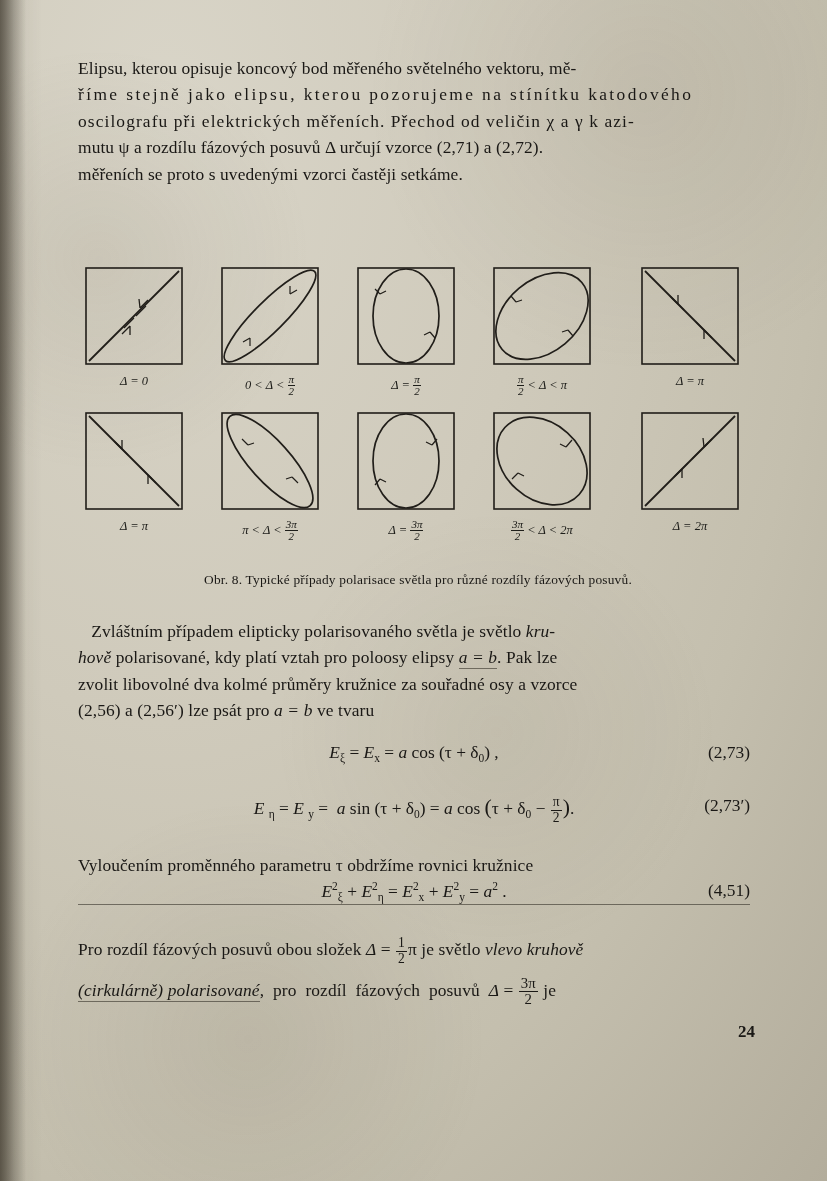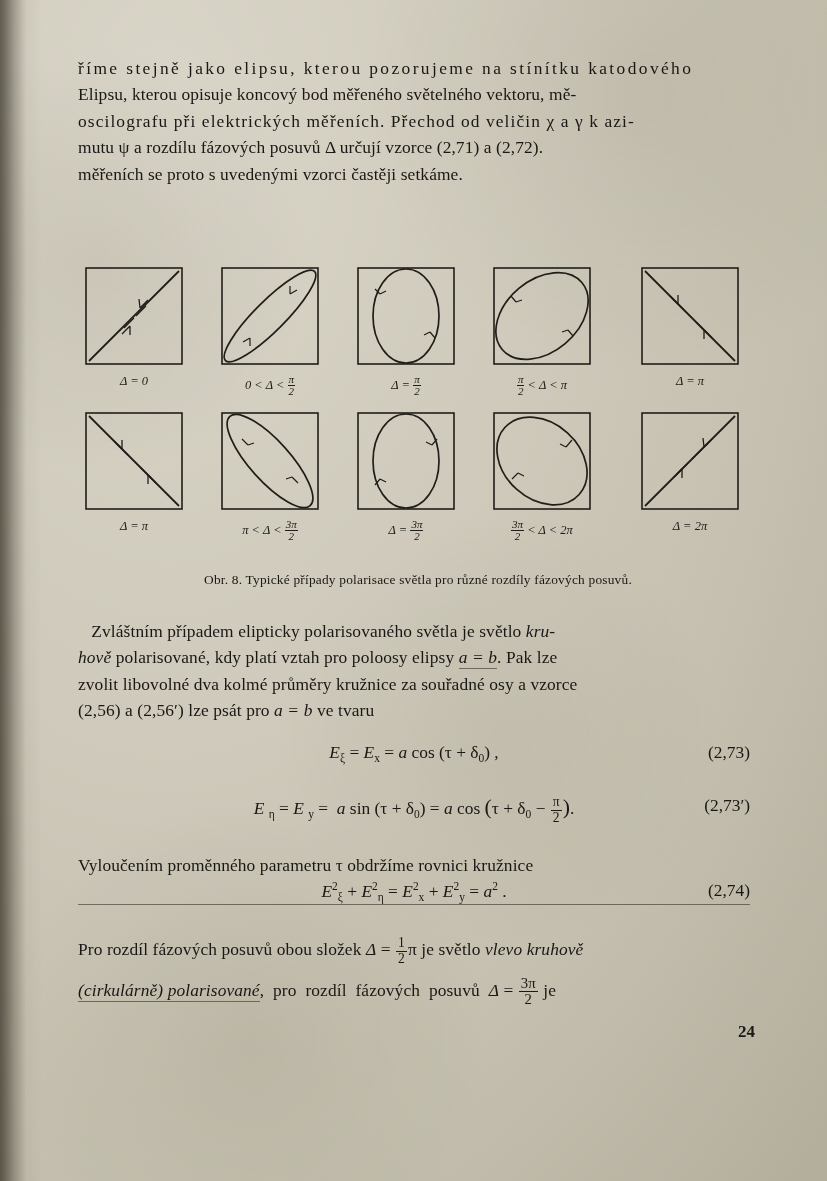--- a/index.html
+++ b/index.html
@@ -173,22 +173,22 @@
     filter: contrast(1.02) saturate(0.9);
   }
 </style>
 </head>
 <body>
 
 <div id="page">
   <div id="content-layer">
 
     <div class="textblock para-top">
+      <span class="l">Elipsu, kterou opisuje koncový bod měřeného světelného vektoru, mě-</span>
       <span class="l ls">říme stejně jako elipsu, kterou pozorujeme na stínítku katodového</span>
-      <span class="l">Elipsu, kterou opisuje koncový bod měřeného světelného vektoru, mě-</span>
       <span class="l lm">oscilografu při elektrických měřeních. Přechod od veličin χ a γ k azi-</span>
       <span class="l">mutu ψ a rozdílu fázových posuvů Δ určují vzorce (2,71) a (2,72).</span>
       <span class="l">měřeních se proto s uvedenými vzorci častěji setkáme.</span>
     </div>
 
     <div id="figure">
 
       <div class="fig-row r1">
 
         <div class="cell" style="left:0px;">
@@ -360,21 +360,21 @@
       </span>
       <span class="num">(2,73′)</span>
     </div>
 
     <div class="textblock para-74lead">Vyloučením proměnného parametru τ obdržíme rovnici kružnice</div>
 
     <div class="eq eq-74">
       <span class="body underline-soft">
         <em class="it">E</em><sup class="s">2</sup><sub class="s">ξ</sub> + <em class="it">E</em><sup class="s">2</sup><sub class="s">η</sub> = <em class="it">E</em><sup class="s">2</sup><sub class="s">x</sub> + <em class="it">E</em><sup class="s">2</sup><sub class="s">y</sub> = <em class="it">a</em><sup class="s">2</sup> .
       </span>
-      <span class="num">(2,74)</span>
+      <span class="num">(4,51)</span>
     </div>
 
     <div class="textblock para-bottom">
       <span class="l">
         Pro rozdíl fázových posuvů obou složek <em class="it">Δ</em> = <span class="mfrac"><span class="n">1</span><span class="d">2</span></span>π je světlo <em class="it">vlevo kruhově</em>
       </span>
       <span class="l" style="margin-top:10px;">
         <em class="it underline-soft">(cirkulárně) polarisované</em>,&nbsp; pro&nbsp; rozdíl&nbsp; fázových&nbsp; posuvů&nbsp;
         <em class="it">Δ</em> = <span class="mfrac" style="font-size:0.85em;"><span class="n">3π</span><span class="d">2</span></span> je
       </span>

